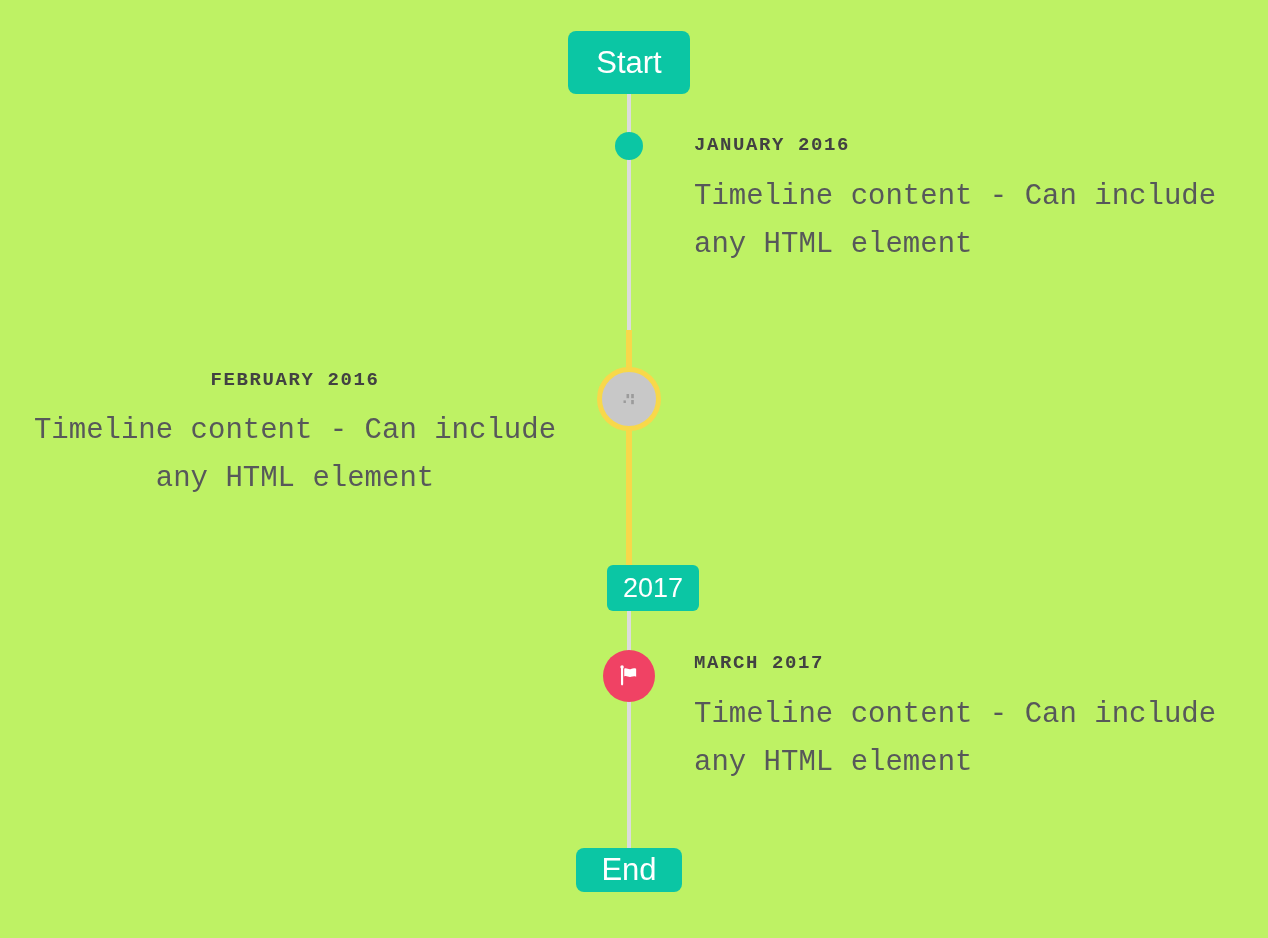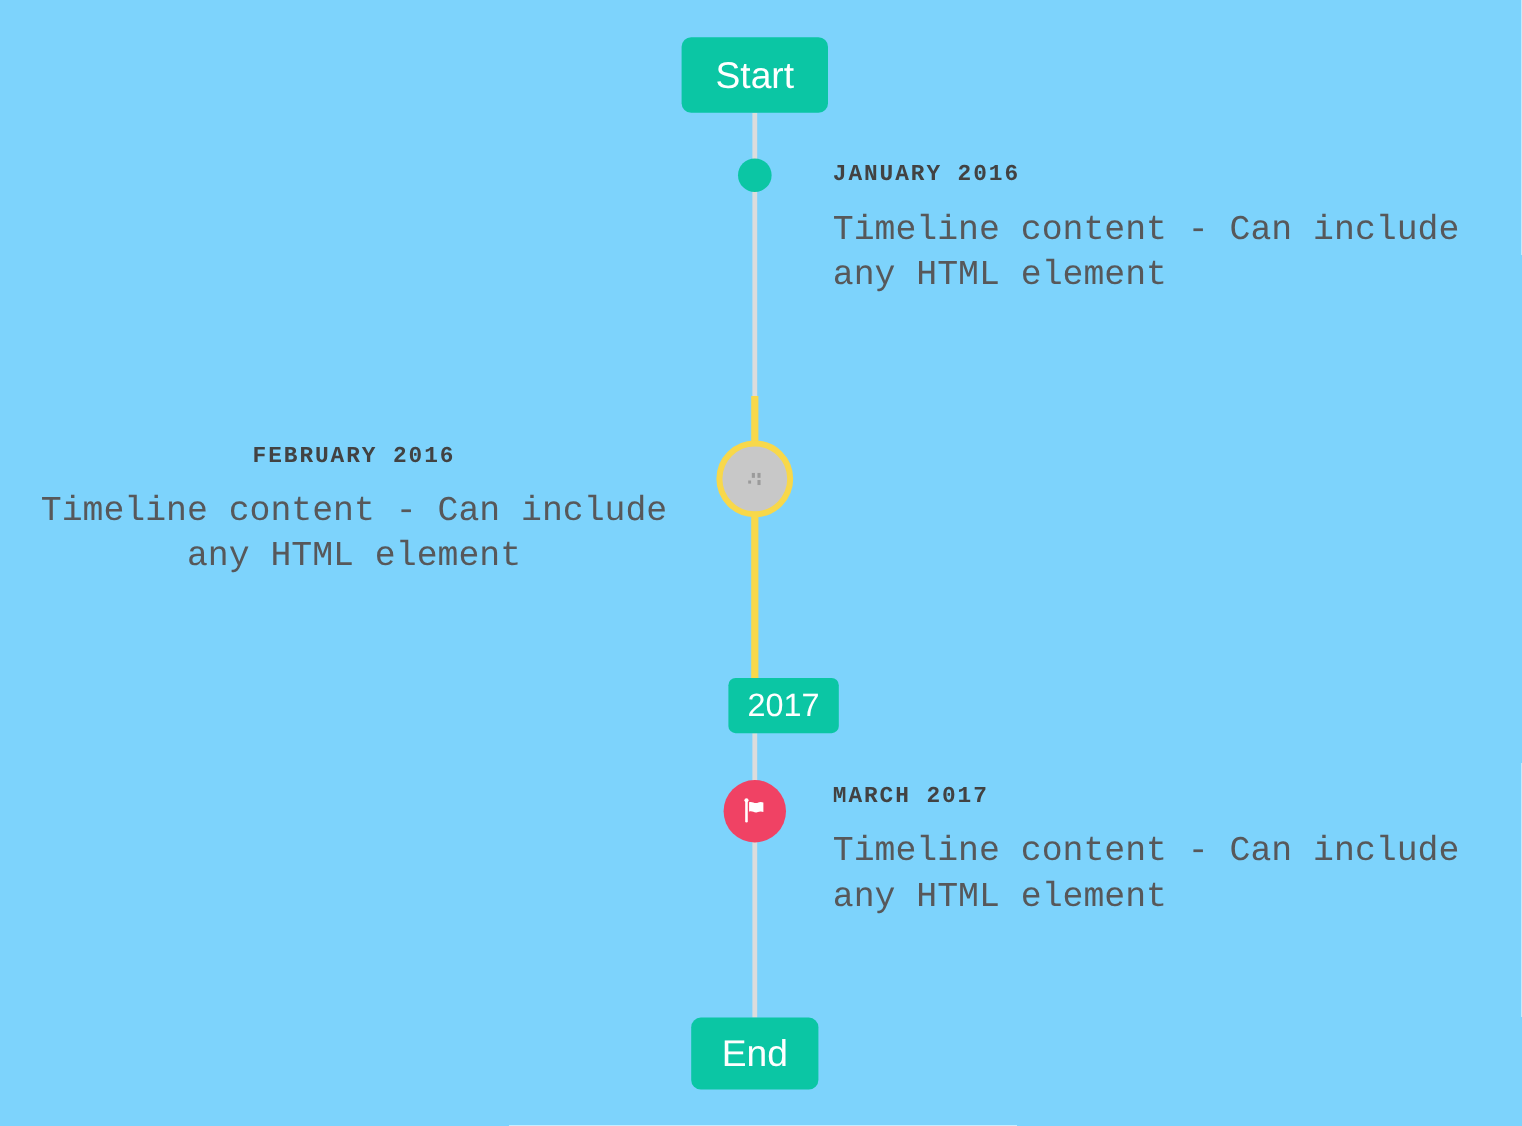--- a/index.html
+++ b/index.html
@@ -3,21 +3,21 @@
 <meta charset="utf-8">
 <style>
   * { margin: 0; padding: 0; box-sizing: border-box; }
   html, body { background: #ffffff; }
   body { font-family: "Liberation Sans", sans-serif; }
 
   .stage {
     position: relative;
     width: 1268px;
     height: 938px;
-    background: #7dd3fc;
+    background: #bef264;
     overflow: hidden;
   }
 
   
   .line {
     position: absolute;
     left: 627px;
     width: 4px;
     background: #dcdcdc;
   }
@@ -30,21 +30,21 @@
     position: absolute;
     background: #0bc6a4;
     color: #ffffff;
     display: flex;
     align-items: center;
     justify-content: center;
     border-radius: 8px;
   }
   .badge.start { left: 568px; top: 31px;  width: 122px; height: 63px; font-size: 31px; }
   .badge.year  { left: 583px; top: 565px; width: 92px;  height: 46px; font-size: 27px; border-radius: 6px; margin-left: 24px; }
-  .badge.end   { left: 576px; top: 848px; width: 106px; height: 60px; font-size: 31px; }
+  .badge.end   { left: 576px; top: 848px; width: 106px; height: 44px; font-size: 31px; }
 
   
   .marker { position: absolute; border-radius: 50%; }
   .marker.dot-teal {
     left: 615px; top: 132px; width: 28px; height: 28px; background: #0bc6a4;
   }
   .marker.circle-yellow {
     left: 597px; top: 367px; width: 64px; height: 64px;
     background: #c8c8c8; border: 5px solid #f8d84a;
     display: flex; align-items: center; justify-content: center;
@@ -60,21 +60,21 @@
   .event-block.left  { left: 25px;  text-align: center; }
 
   .event-title {
     font-size: 19px;
     font-weight: 700;
     letter-spacing: 1.6px;
     color: #424242;
   }
   .event-content {
     font-size: 29px;
-    line-height: 38px;
+    line-height: 48px;
     font-weight: 400;
     color: #57585a;
   }
 
   .pos-jan-title   { top: 134px; }
   .pos-jan-body    { top: 173px; }
   .pos-feb-title   { top: 369px; }
   .pos-feb-body    { top: 407px; }
   .pos-mar-title   { top: 652px; }
   .pos-mar-body    { top: 691px; }

